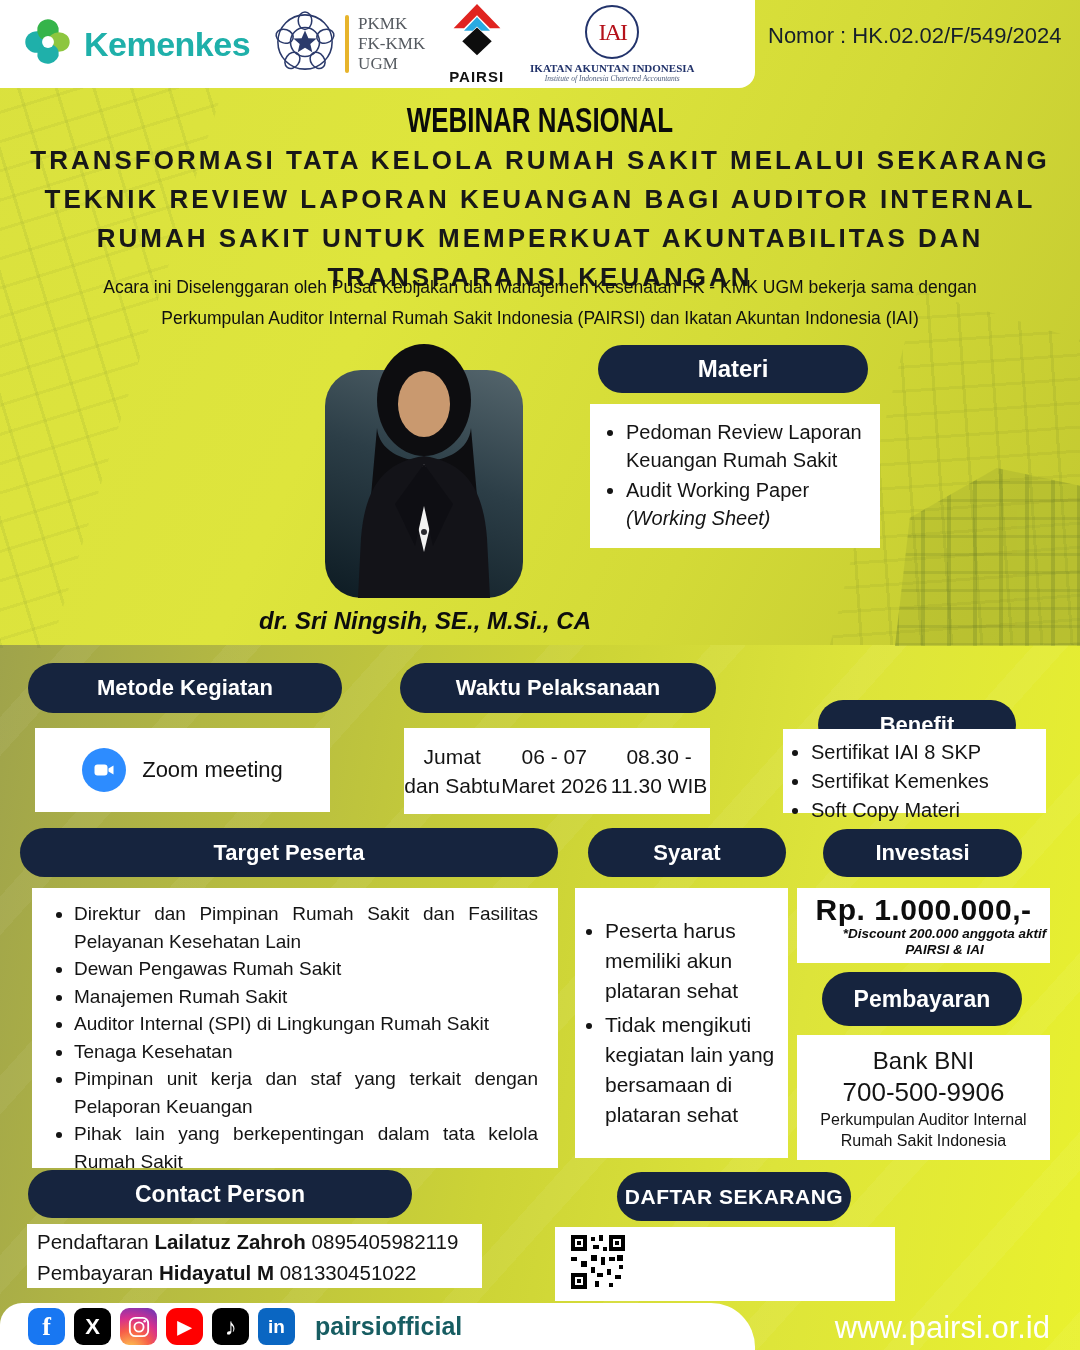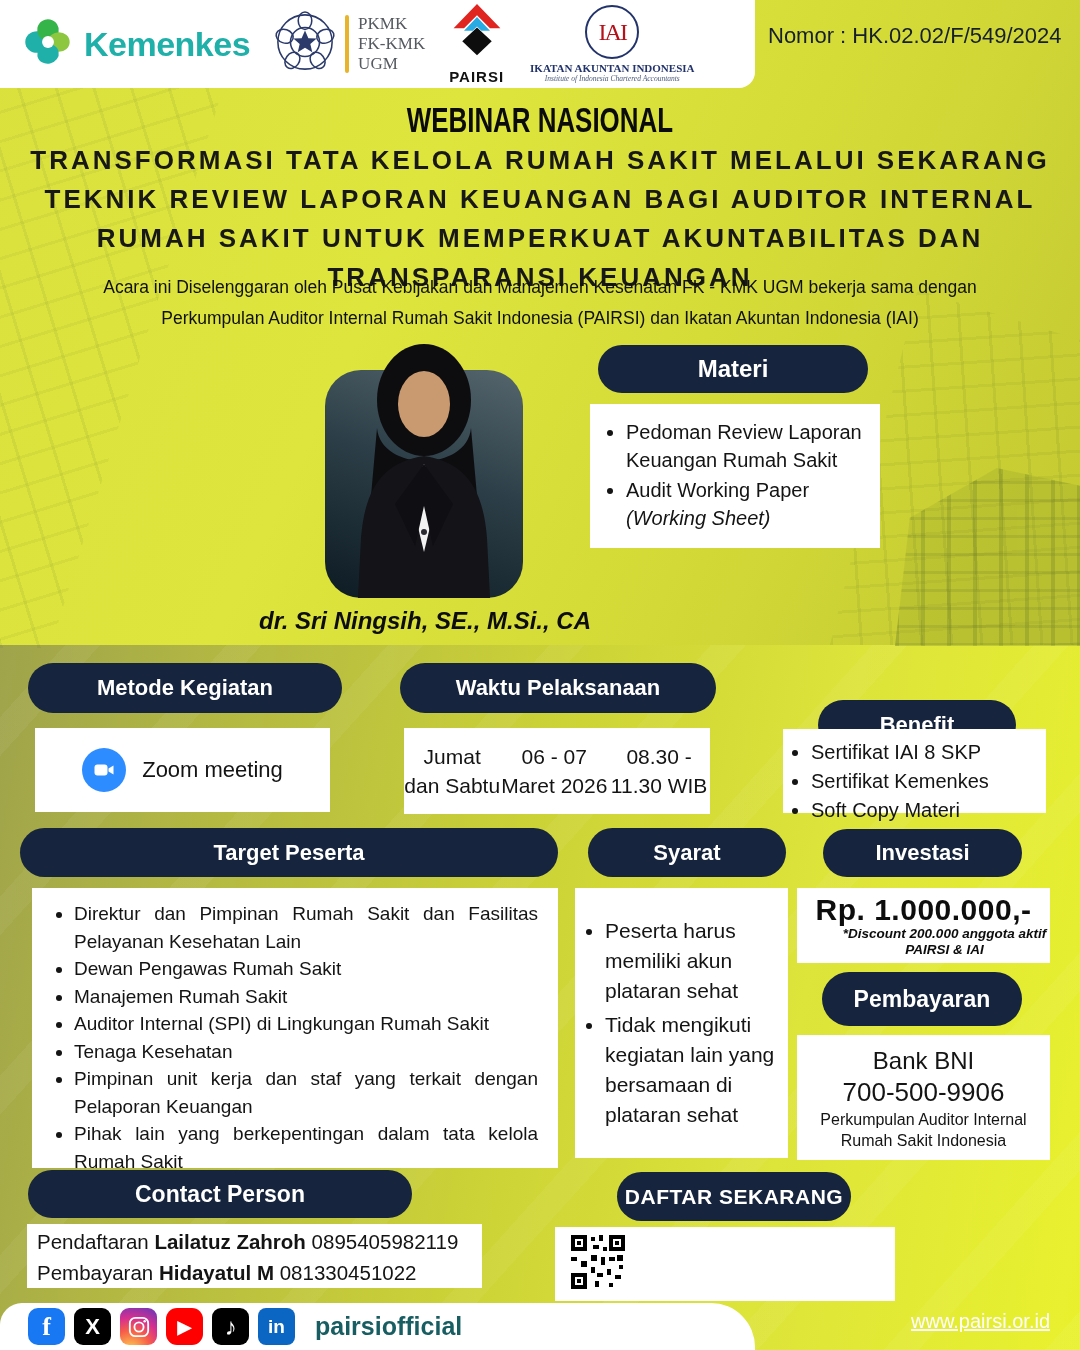--- a/index.html
+++ b/index.html
@@ -125,21 +125,21 @@
   .social{display:flex;gap:9px;align-items:center;}
   .sicon{width:37px;height:37px;border-radius:9px;display:flex;align-items:center;justify-content:center;
     color:#fff;font-weight:800;font-size:22px;flex:0 0 auto;}
   .si-fb{background:#1877f2;border-radius:10px;font-family:"Liberation Serif",serif;font-size:26px;}
   .si-x{background:#000;}
   .si-ig{background:radial-gradient(circle at 28% 115%,#fdd552 0%,#f75e48 40%,#d6308f 65%,#8134af 90%);}
   .si-yt{background:#f00;border-radius:11px;font-size:18px;}
   .si-tt{background:#000;font-size:24px;}
   .si-in{background:#0a66c2;font-size:19px;border-radius:8px;}
   .handle{margin-left:20px;font-size:25px;font-weight:700;color:#175d62;}
-  .website{position:absolute;right:30px;top:1310px;font-size:20px;color:#fff;z-index:5;text-decoration:underline;}
+  .website{position:absolute;right:30px;top:1310px;font-size:31px;color:#fff;z-index:5;}
 </style>
 </head>
 <body>
 
 <div class="poster">
 
   <div class="bg-lower">
       <div class="sheen"></div>
     </div>
   <div class="buildings-left"></div>

